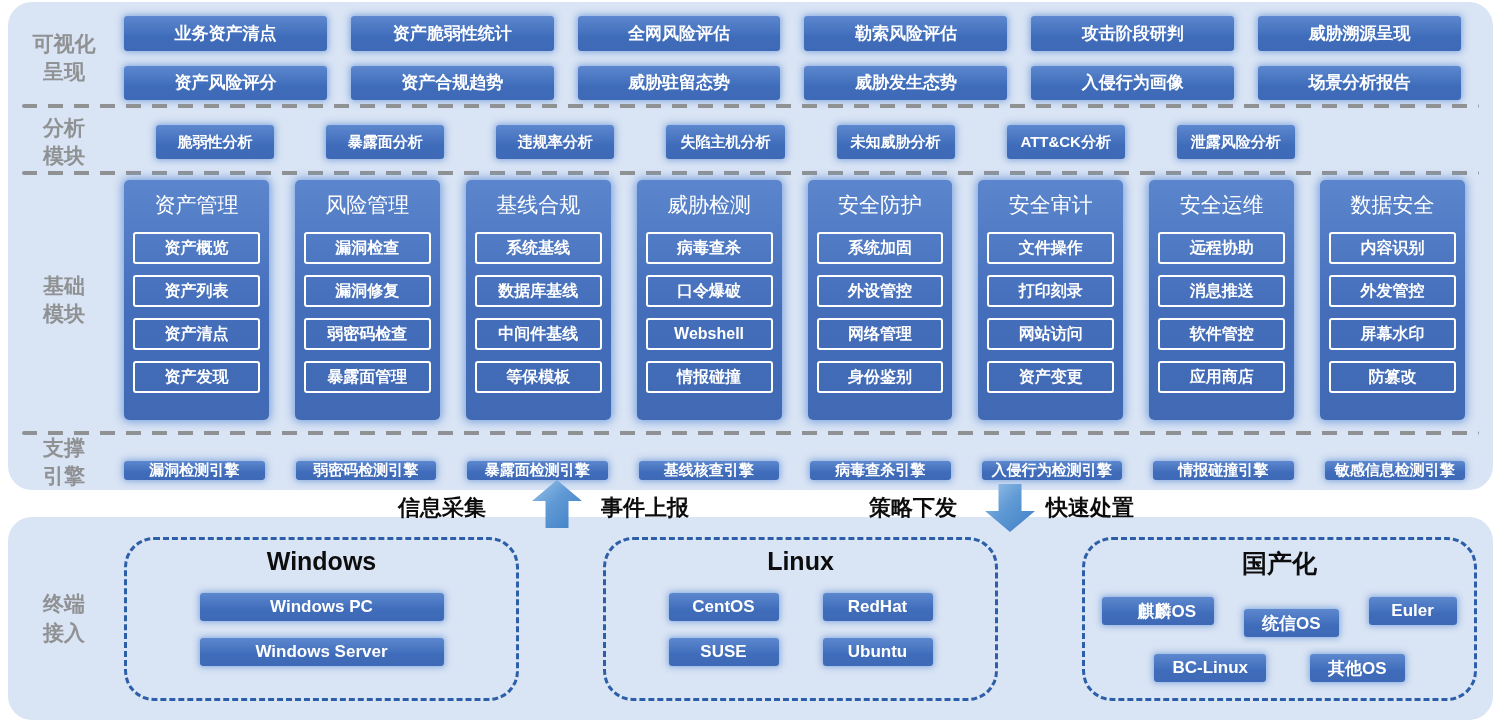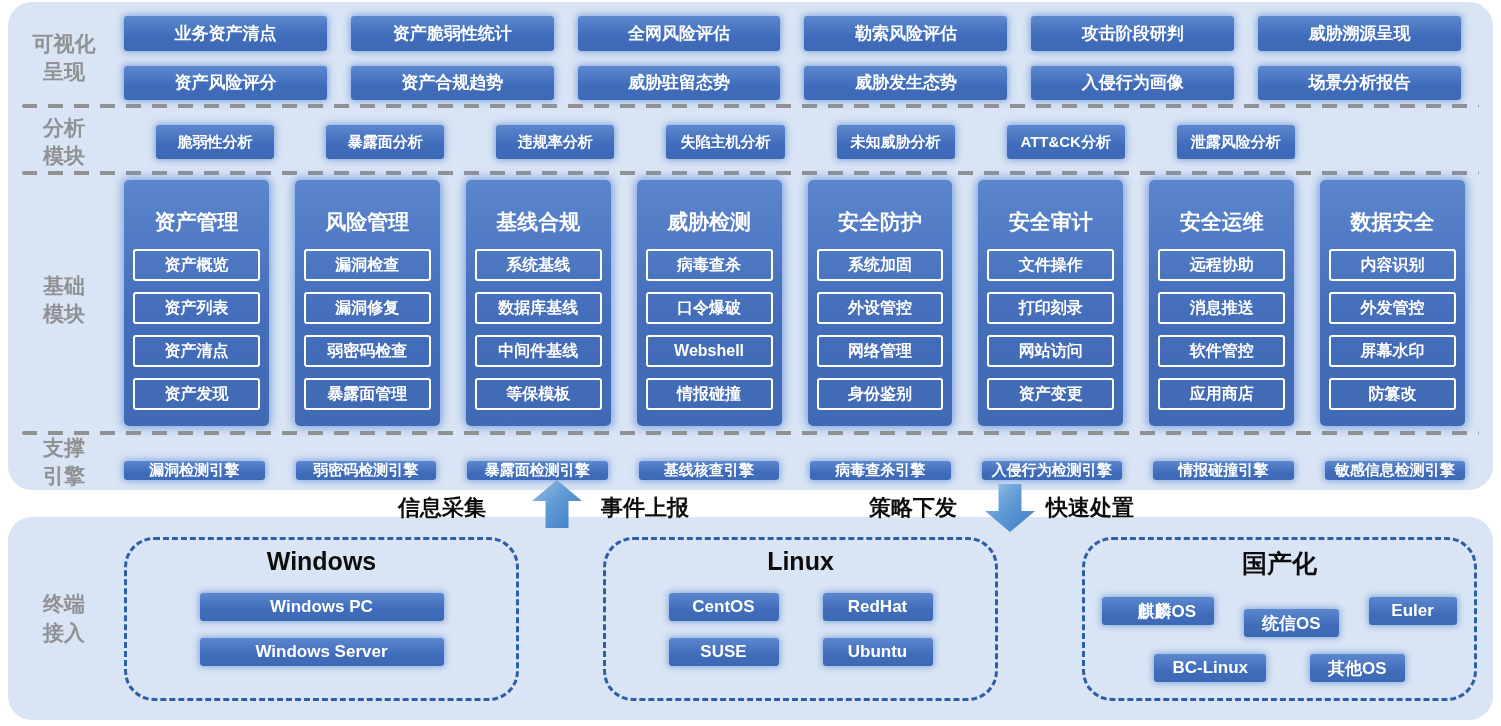--- a/index.html
+++ b/index.html
@@ -70,22 +70,22 @@
     gap:26px; padding:0 28px 0 4px;
   }
   .col {
     background: linear-gradient(180deg,#5b85cc 0%, #446eba 55%, #4169b4 100%);
     box-shadow: 0 0 8px 2px rgba(120,160,220,0.95);
     border-radius:5px;
     padding:8px 9px 6px;
     display:flex; flex-direction:column;
   }
   .col-title {
-    color:#fff; font-weight:bold; font-size:21px;
-    text-align:center; margin:20px 0 13px; white-space:nowrap;
+    color:#fff; font-weight:normal; font-size:21px;
+    text-align:center; margin:3px 0 13px; white-space:nowrap;
   }
   .col-item {
     border:2px solid #ffffff; border-radius:3px;
     height:32px; margin-bottom:11px;
     display:flex; align-items:center; justify-content:center;
     color:#fff; font-weight:bold; font-size:16px; white-space:nowrap;
   }
   .col-item:last-child { margin-bottom:10px; }
 
   

